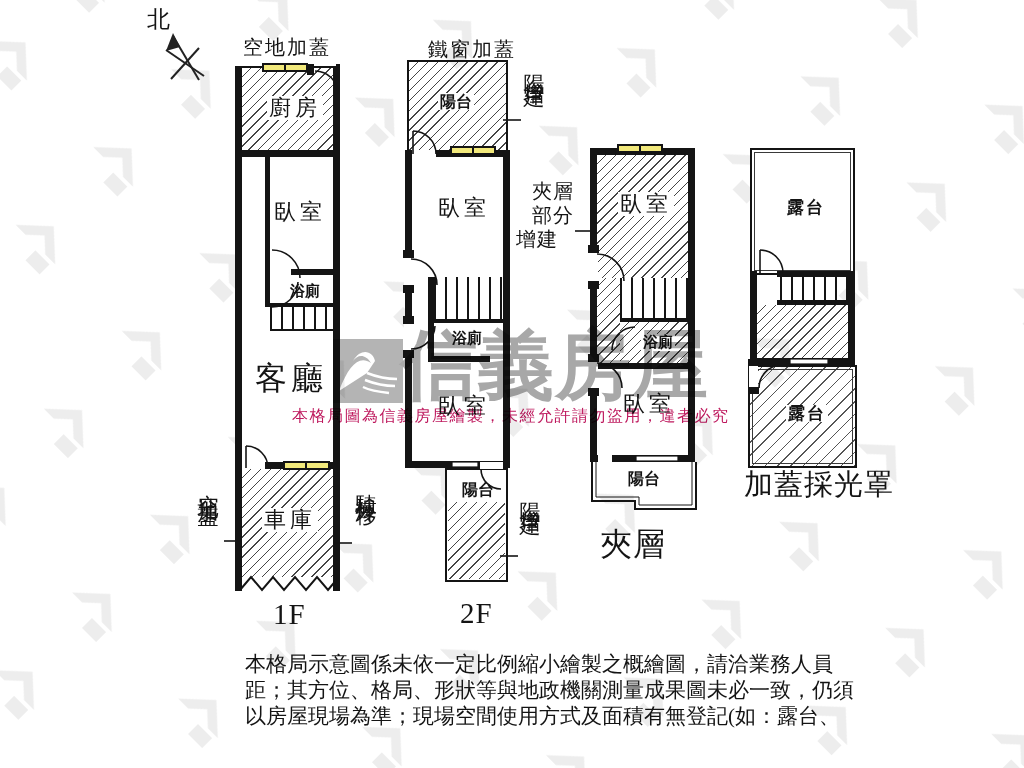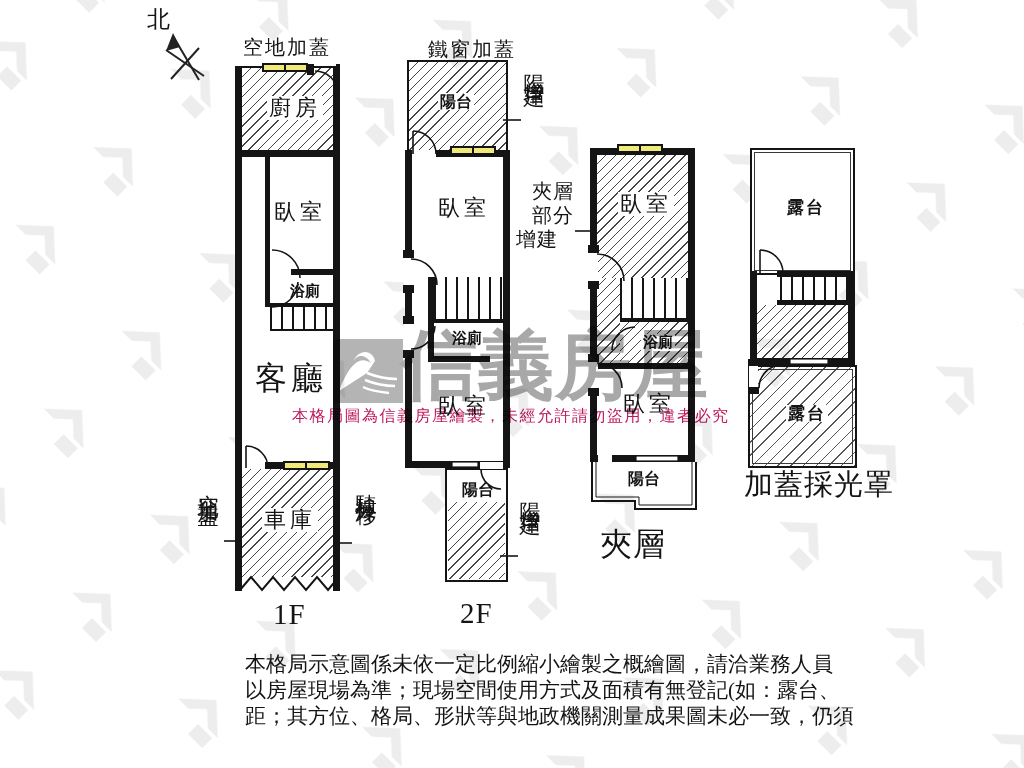--- a/index.html
+++ b/index.html
@@ -203,17 +203,17 @@
         <path d="M30,48 C38,52 46,53 56,54"></path>
       </g>
     </svg>
   </div>
   <div id="wm-brand" style="color:#a8a8a8;">信義房屋</div>
   <div id="wm-notice" style="color:#be185d;">本格局圖為信義房屋繪製，未經允許請勿盜用，違者必究</div>
 </div>
 
 <div id="disclaimer">
   <div>本格局示意圖係未依一定比例縮小繪製之概繪圖，請洽業務人員</div>
+  <div>距；其方位、格局、形狀等與地政機關測量成果圖未必一致，仍須</div>
   <div>以房屋現場為準；現場空間使用方式及面積有無登記(如：露台、</div>
-  <div>距；其方位、格局、形狀等與地政機關測量成果圖未必一致，仍須</div>
 </div>
 
 </div>
 
 </body></html>

